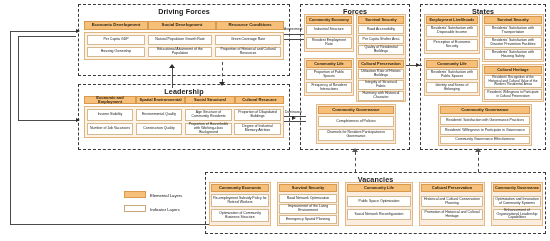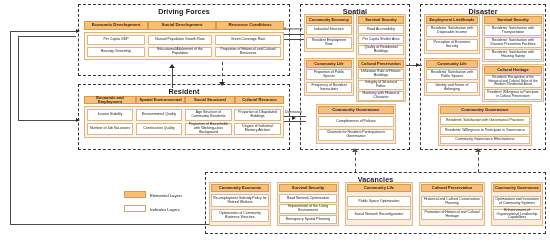--- a/index.html
+++ b/index.html
@@ -103,21 +103,21 @@
   <div class="ind-box" style="position:absolute;left:87px;top:35px;width:58px;height:10px;">Per Capita GDP</div>
   <div class="ind-box" style="position:absolute;left:87px;top:47px;width:58px;height:10px;">Housing Ownership</div>
 
   <div class="ind-box" style="position:absolute;left:148px;top:35px;width:64px;height:10px;">Natural Population Growth Rate</div>
   <div class="ind-box" style="position:absolute;left:148px;top:47px;width:64px;height:10px;">Educational Attainment of the Population</div>
 
   <div class="ind-box" style="position:absolute;left:215px;top:35px;width:66px;height:10px;">Green Coverage Rate</div>
   <div class="ind-box" style="position:absolute;left:215px;top:47px;width:66px;height:10px;">Proportion of Historical and Cultural Resources</div>
 
   <div class="dash" style="left:78px;top:84px;width:212px;height:66px;">
-    <div class="sect-title">Resident</div>
+    <div class="sect-title">Leadership</div>
   </div>
 
   <div class="elem-band" style="position:absolute;left:84px;top:96px;width:52px;height:8px;font-size:4px;">Economic and Employment</div>
   <div class="elem-band" style="position:absolute;left:136px;top:96px;width:49px;height:8px;font-size:4px;">Spatial Environmental</div>
   <div class="elem-band" style="position:absolute;left:185px;top:96px;width:50px;height:8px;font-size:4px;">Social Structural</div>
   <div class="elem-band" style="position:absolute;left:235px;top:96px;width:49px;height:8px;font-size:4px;">Cultural Resource</div>
 
   <div class="panel" style="left:84px;top:106px;width:200px;height:32px;"></div>
 
   <div class="ind-box" style="position:absolute;left:87px;top:109px;width:46px;height:12px;">Income Stability</div>
@@ -126,21 +126,21 @@
   <div class="ind-box" style="position:absolute;left:136px;top:109px;width:46px;height:12px;">Environmental Quality</div>
   <div class="ind-box" style="position:absolute;left:136px;top:123px;width:46px;height:12px;">Construction Quality</div>
 
   <div class="ind-box" style="position:absolute;left:185px;top:109px;width:47px;height:12px;">Age Structure of Community Residents</div>
   <div class="ind-box" style="position:absolute;left:185px;top:123px;width:47px;height:12px;">Proportion of Households with Working-class Background</div>
 
   <div class="ind-box" style="position:absolute;left:234px;top:109px;width:47px;height:12px;">Proportion of Dilapidated Buildings</div>
   <div class="ind-box" style="position:absolute;left:234px;top:123px;width:47px;height:12px;">Degree of Industrial Memory Attrition</div>
 
   <div class="dash" style="left:300px;top:4px;width:110px;height:146px;">
-    <div class="sect-title">Spatial</div>
+    <div class="sect-title">Forces</div>
   </div>
 
   <div class="group" style="left:304px;top:14px;width:50px;height:38px;"></div>
   <div class="elem-band" style="position:absolute;left:306px;top:16px;width:46px;height:7.5px;font-size:3.9px;">Community Economy</div>
   <div class="ind-box" style="position:absolute;left:306px;top:25px;width:46px;height:10px;">Industrial Structure</div>
   <div class="ind-box" style="position:absolute;left:306px;top:37px;width:46px;height:12px;">Resident Employment Rate</div>
 
   <div class="group" style="left:356px;top:14px;width:50px;height:48px;"></div>
   <div class="elem-band" style="position:absolute;left:358px;top:16px;width:46px;height:7.5px;font-size:3.9px;">Survival Security</div>
   <div class="ind-box" style="position:absolute;left:358px;top:25px;width:46px;height:9px;">Road Accessibility</div>
@@ -157,21 +157,21 @@
   <div class="ind-box" style="position:absolute;left:358px;top:69px;width:46px;height:10px;">Utilization Rate of Historic Buildings</div>
   <div class="ind-box" style="position:absolute;left:358px;top:80px;width:46px;height:10px;">Integrity of Structural Fabric</div>
   <div class="ind-box" style="position:absolute;left:358px;top:91px;width:46px;height:10px;">Harmony with Historical Character</div>
 
   <div class="group" style="left:316px;top:104px;width:80px;height:40px;"></div>
   <div class="elem-band" style="position:absolute;left:318px;top:106px;width:76px;height:8px;font-size:4.1px;">Community Governance</div>
   <div class="ind-box" style="position:absolute;left:318px;top:116px;width:76px;height:11px;">Completeness of Policies</div>
   <div class="ind-box" style="position:absolute;left:318px;top:129px;width:76px;height:12px;">Channels for Resident Participation in Governance</div>
 
   <div class="dash" style="left:420px;top:4px;width:126px;height:146px;">
-    <div class="sect-title">Disaster</div>
+    <div class="sect-title">States</div>
   </div>
 
   <div class="group" style="left:424px;top:14px;width:56px;height:40px;"></div>
   <div class="elem-band" style="position:absolute;left:426px;top:16px;width:52px;height:7.5px;font-size:3.8px;">Employment Livelihoods</div>
   <div class="ind-box" style="position:absolute;left:426px;top:25px;width:52px;height:12px;">Residents' Satisfaction with Disposable Income</div>
   <div class="ind-box" style="position:absolute;left:426px;top:39px;width:52px;height:12px;">Perception of Economic Security</div>
 
   <div class="group" style="left:482px;top:14px;width:62px;height:48px;"></div>
   <div class="elem-band" style="position:absolute;left:484px;top:16px;width:58px;height:7.5px;font-size:3.9px;">Survival Security</div>
   <div class="ind-box" style="position:absolute;left:484px;top:25px;width:58px;height:11px;">Residents' Satisfaction with Transportation</div>

